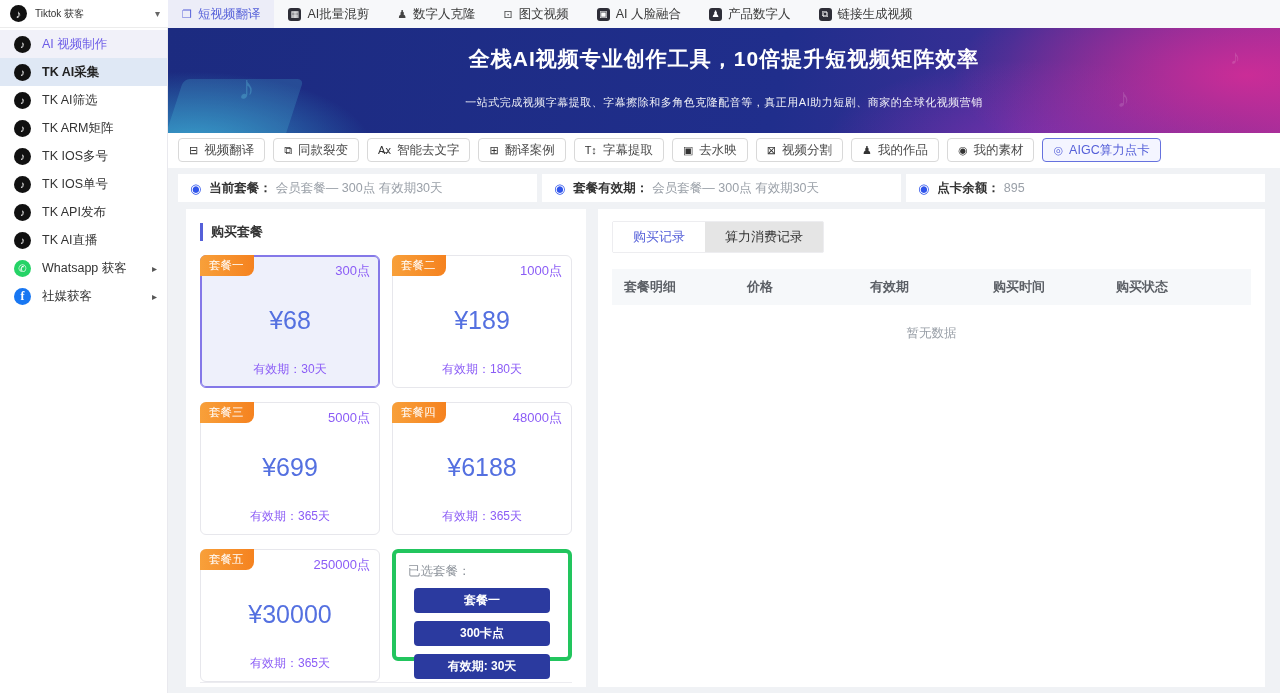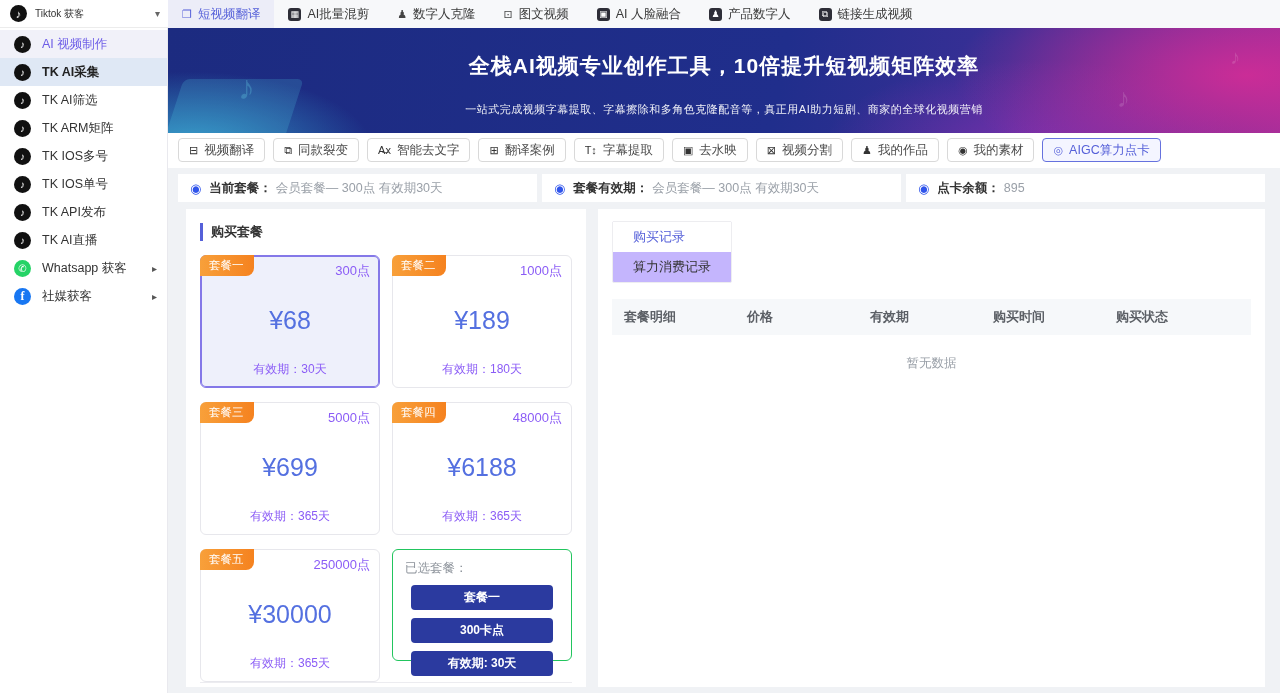--- a/index.html
+++ b/index.html
@@ -37,21 +37,21 @@
   
   .main { flex:1; display:flex; flex-direction:column; min-width:0; background:#f0f2f5; }
 
   .hero { height:105px; flex:0 0 105px; position:relative; overflow:hidden; text-align:center; color:#fff;
     background:
       radial-gradient(ellipse 420px 160px at 97% 45%, rgba(216,44,150,.85), rgba(216,44,150,0) 70%),
       radial-gradient(ellipse 300px 120px at 78% 110%, rgba(170,50,190,.5), rgba(170,50,190,0) 70%),
       radial-gradient(ellipse 260px 110px at 2% 115%, rgba(60,205,235,.65), rgba(60,205,235,0) 70%),
       linear-gradient(100deg,#1c2b80 0%,#202e8c 55%,#3a2f96 75%,#8a2f9c 100%);
   }
-  .hero-title { font-size:21px; font-weight:bold; letter-spacing:1px; margin-top:24px; }
+  .hero-title { font-size:21px; font-weight:bold; letter-spacing:1px; margin-top:17px; }
   .hero-sub { font-size:11px; color:rgba(255,255,255,.93); margin-top:22px; letter-spacing:.5px; }
   .hero .deco { position:absolute; color:rgba(255,255,255,.14); font-size:26px; pointer-events:none; }
   .hero .d1 { left:70px; top:40px; font-size:34px; color:rgba(120,230,245,.25); }
   .hero .d2 { right:150px; top:55px; }
   .hero .d3 { right:40px; top:18px; font-size:20px; }
   .hero .dblock { position:absolute; left:6px; bottom:-6px; width:120px; height:60px; background:rgba(90,220,240,.18); transform:skewX(-18deg); border-radius:6px; }
 
   .toolrow { background:#fff; padding:5px 0 6px 10px; display:flex; gap:8px; flex:0 0 auto; }
   .toolbtn { display:flex; align-items:center; gap:6px; border:1px solid #d9d9d9; background:#fff; border-radius:4px; height:24px; padding:0 10px; font-size:12.5px; color:#4a4a4a; cursor:pointer; }
   .toolbtn .wicon { font-size:11px; color:#333; }
@@ -69,30 +69,30 @@
   
   .purchase-panel { width:400px; flex:0 0 400px; background:#fff; padding:12px 14px 12px 14px; display:flex; flex-direction:column; }
   .sec-title { font-size:13px; font-weight:bold; color:#333; border-left:3px solid #5560d9; padding-left:8px; margin:2px 0 14px 0; }
   .cards { display:grid; grid-template-columns:repeat(2,1fr); gap:14px 12px; }
   .card { position:relative; border:1px solid #e7e7ec; border-radius:6px; height:133px; background:#fff; padding-top:8px; cursor:pointer; }
   .card.selected { background:#eef0fb; border-color:#8478e8; box-shadow:0 0 0 1px #8478e8 inset; }
   .badge { position:absolute; top:-1px; left:-1px; background:linear-gradient(90deg,#f8a03a,#f5821f); color:#fff; font-size:11.5px; padding:3px 10px 3px 9px; border-radius:6px 0 8px 0; }
   .points { position:absolute; top:6px; right:9px; font-size:13px; color:#8b5cf6; }
   .price { text-align:center; margin-top:42px; font-size:25px; color:#5470e0; }
   .validity { text-align:center; margin-top:26px; font-size:12px; color:#8b5cf6; }
-  .chooser { border:1px solid #22c55e; border-radius:6px; height:112px; padding:10px 12px; }
+  .chooser { border:4px solid #22c55e; border-radius:6px; height:112px; padding:10px 12px; }
   .chooser-title { font-size:12.5px; color:#8d939b; }
   .pill { background:#2b3a9f; color:#fff; font-size:12px; font-weight:bold; text-align:center; border-radius:4px; padding:4px 0; margin:8px 6px 0 6px; cursor:pointer; }
   .purchase-footer { margin-top:auto; border-top:1px solid #ececf0; padding-top:12px; display:flex; align-items:center; justify-content:space-between; }
   .total-price { font-size:22px; color:#4a6bd6; padding-left:6px; }
   .buy-btn { width:96px; height:27px; border:none; border-radius:4px; color:#fff; font-size:13px; background:linear-gradient(90deg,#8583f3,#6c63ee); cursor:pointer; font-family:inherit; }
 
   
   .records-panel { flex:1; background:#fff; padding:12px 14px; min-width:0; }
-  .rec-tabs { display:inline-flex; background:#c4b5fd; border:1px solid #ededf0; border-radius:2px;flex-direction:column; }
+  .rec-tabs { display:inline-flex; background:#e5e5e5; border:1px solid #ededf0; border-radius:2px; }
   .rec-tab { padding:6px 20px; font-size:13px; color:#333; cursor:pointer; }
   .rec-tab.active { background:#fff; color:#5560d9; }
   .table-head { margin-top:16px; display:grid; grid-template-columns:repeat(5,1fr); background:#f6f8fa; padding:9px 12px; font-size:13px; font-weight:bold; color:#5c6066; }
   .empty { text-align:center; font-size:12.5px; color:#9aa0a8; padding:20px 0 10px 0; }
 </style>
 </head>
 <body>
 
 <div class="app">
 

